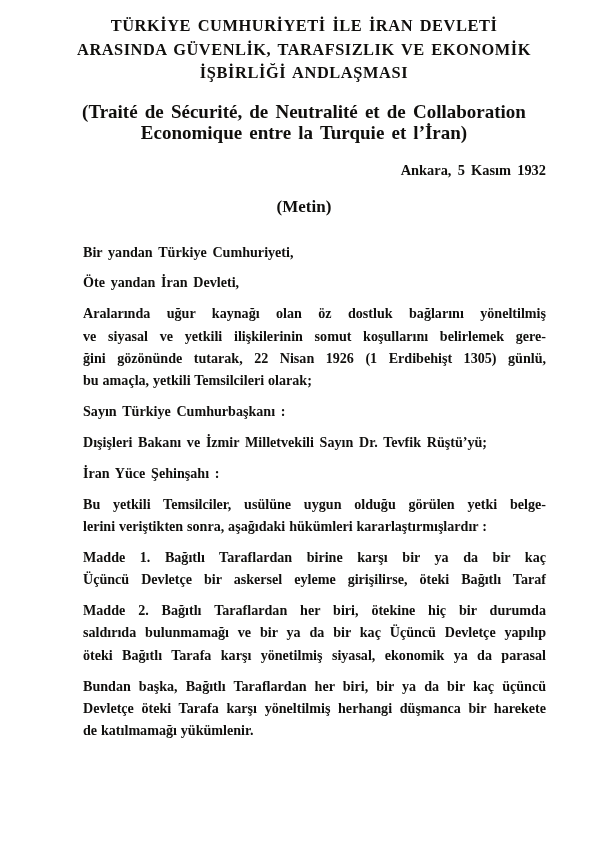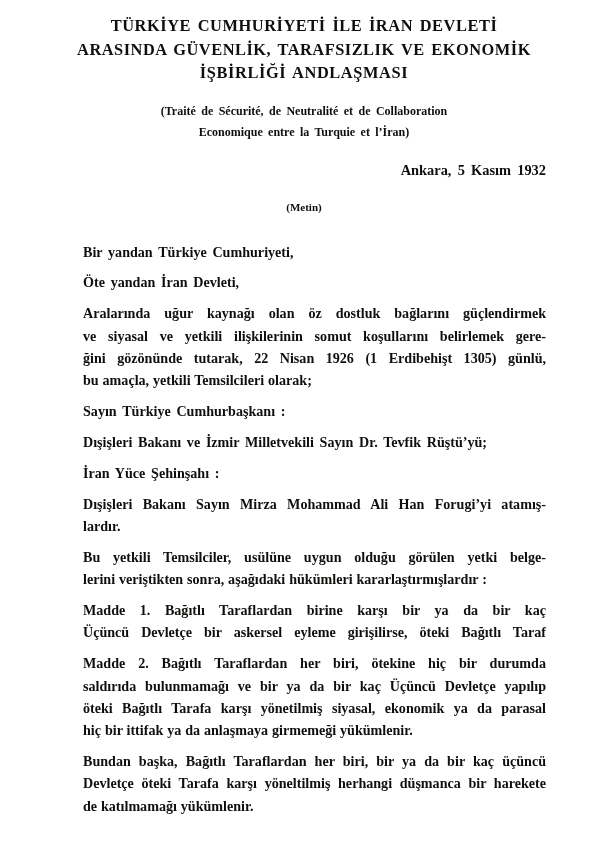--- a/index.html
+++ b/index.html
@@ -41,38 +41,38 @@
   }
   .title-line.l2 { letter-spacing: 0.5px; }
   .title-line.l3 { letter-spacing: 0.6px; }
 
   .subtitle-block {
     text-align: center;
     margin-top: 16px;
   }
   .subtitle-line {
     font-weight: bold;
-    font-size: 12px;
+    font-size: 19px;
     line-height: 21px;
     word-spacing: 2.4px;
     white-space: nowrap;
   }
 
   .date-line {
     text-align: right;
     font-weight: bold;
     font-size: 14.4px;
     line-height: 20px;
     margin-top: 17px;
     word-spacing: 2.6px;
   }
   .metin-line {
     text-align: center;
     font-weight: bold;
-    font-size: 11px;
+    font-size: 17px;
     line-height: 20px;
     margin-top: 17px;
   }
 
   
   .body-block {
     margin-top: 24px;
   }
   .body-para {
     font-weight: bold;
@@ -134,51 +134,46 @@
     <div class="metin-line">(Metin)</div>
 
     <div class="body-block">
         <div class="body-para indent nojust spaced">
           <span class="jline last ind">Bir yandan Türkiye Cumhuriyeti,</span>
         </div>
         <div class="body-para indent nojust gap spaced">
           <span class="jline last ind">Öte yandan İran Devleti,</span>
         </div>
         <div class="body-para indent gap">
-          <span class="jline ind">Aralarında uğur kaynağı olan öz dostluk bağlarını güçlendirmek</span>
+          <span class="jline ind">Aralarında uğur kaynağı olan öz dostluk bağlarını yöneltilmiş</span>
           <span class="jline">ve siyasal ve yetkili ilişkilerinin somut koşullarını belirlemek gere-</span>
           <span class="jline">ğini gözönünde tutarak, 22 Nisan 1926 (1 Erdibehişt 1305) günlü,</span>
           <span class="jline last">bu amaçla, yetkili Temsilcileri olarak;</span>
         </div>
         <div class="body-para indent nojust gap spaced">
           <span class="jline last ind">Sayın Türkiye Cumhurbaşkanı :</span>
         </div>
         <div class="body-para indent nojust gap spaced">
           <span class="jline last ind">Dışişleri Bakanı ve İzmir Milletvekili Sayın Dr. Tevfik Rüştü’yü;</span>
         </div>
         <div class="body-para indent nojust gap spaced">
           <span class="jline last ind">İran Yüce Şehinşahı :</span>
         </div>
         <div class="body-para indent gap">
-          <span class="jline ind">Dışişleri Bakanı Sayın Mirza Mohammad Ali Han Forugi’yi atamış-</span>
-          <span class="jline last">lardır.</span>
-        </div>
-        <div class="body-para indent gap">
           <span class="jline ind">Bu yetkili Temsilciler, usülüne uygun olduğu görülen yetki belge-</span>
           <span class="jline last">lerini veriştikten sonra, aşağıdaki hükümleri kararlaştırmışlardır :</span>
         </div>
         <div class="body-para indent gap">
           <span class="jline ind">Madde 1. Bağıtlı Taraflardan birine karşı bir ya da bir kaç</span>
           <span class="jline">Üçüncü Devletçe bir askersel eyleme girişilirse, öteki Bağıtlı Taraf</span>
         </div>
         <div class="body-para indent gap">
           <span class="jline ind">Madde 2. Bağıtlı Taraflardan her biri, ötekine hiç bir durumda</span>
           <span class="jline">saldırıda bulunmamağı ve bir ya da bir kaç Üçüncü Devletçe yapılıp</span>
           <span class="jline">öteki Bağıtlı Tarafa karşı yönetilmiş siyasal, ekonomik ya da parasal</span>
-          <span class="jline last">hiç bir ittifak ya da anlaşmaya girmemeği yükümlenir.</span>
         </div>
         <div class="body-para indent gap">
           <span class="jline ind">Bundan başka, Bağıtlı Taraflardan her biri, bir ya da bir kaç üçüncü</span>
           <span class="jline">Devletçe öteki Tarafa karşı yöneltilmiş herhangi düşmanca bir harekete</span>
           <span class="jline last">de katılmamağı yükümlenir.</span>
         </div>
       </div>
 
   </div>
 </div>

